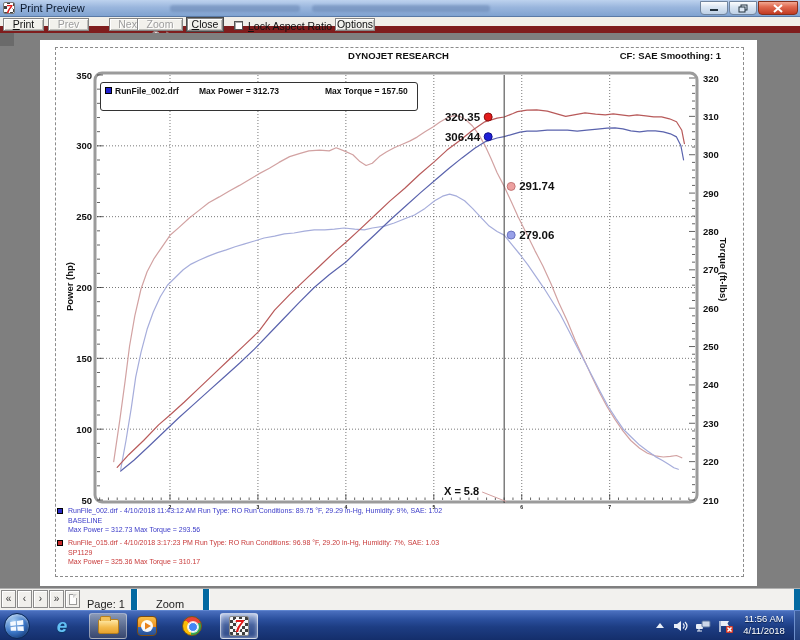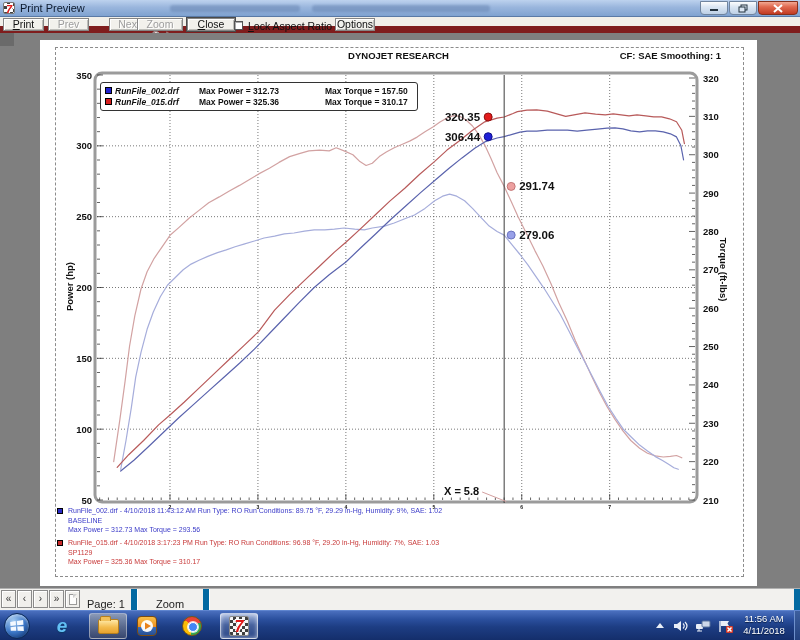--- a/index.html
+++ b/index.html
@@ -47,21 +47,21 @@
     font-size:9.5px;font-weight:bold;color:#111;transform:rotate(-90deg);}
   .axis-label-right{position:absolute;left:623px;top:224px;width:120px;text-align:center;
     font-size:9.5px;font-weight:bold;color:#111;transform:rotate(90deg);}
   svg.plot{position:absolute;left:0;top:0;}
   svg text{font-family:"Liberation Sans",sans-serif;font-weight:bold;fill:#111;}
 
   .legend{position:absolute;left:60px;top:42px;width:318px;height:29px;background:#fff;border:1px solid #333;
     border-radius:3px;padding:2px 4px;font-size:8.5px;font-weight:bold;color:#111;}
   .lrow{display:flex;align-items:center;height:11px;}
   .lsq{width:7px;height:7px;border:1px solid #000;margin-right:3px;flex:0 0 auto;}
-  .lfile{width:84px;font-style:italic;} .lpow{width:126px;} .ltq{flex:1;}
+  .lfile{width:84px;} .lpow{width:126px;} .ltq{flex:1;}
 
   .ann{position:absolute;left:17px;font-size:7px;line-height:9.5px;}
   .ann .asq{position:absolute;left:0;top:2px;width:6px;height:6px;border:1px solid #000;}
   .ann div{margin-left:11px;white-space:nowrap;}
   .ann.blue{color:#3a3ac8;} .ann.red{color:#c83a3a;}
 
   
   .statusbar{position:absolute;left:0;top:588px;width:800px;height:22px;background:#f2f1ee;border-top:1px solid #b0b0b0;}
   .sbtn{position:absolute;top:1px;width:15px;height:18px;font-size:10px;line-height:16px;text-align:center;color:#333;
     background:#f0efec;border:1px solid #8a8a8a;box-shadow:inset 1px 1px 0 #fff;padding:0;}
@@ -130,21 +130,21 @@
           </svg>
         </button>
     </span>
   </div>
 
   <div class="toolbar">
     <button class="tbtn" style="left:3px;width:41px"><u>P</u>rint</button>
     <button class="tbtn" style="left:48px;width:41px" disabled="">Prev</button>
     <button class="tbtn" style="left:109px;width:40px" disabled="">Next</button>
     <button class="tbtn" style="left:137px;width:46px" disabled="">Zoom <u>O</u>ut</button>
-    <button class="tbtn default" style="left:187px;width:48px"><u>C</u>lose</button>
+    <button class="tbtn default" style="left:187px;width:36px"><u>C</u>lose</button>
     <span class="cb"></span>
     <span class="cblabel"><u>L</u>ock Aspect Ratio</span>
     <button class="tbtn" style="left:335px;width:40px">Options</button>
   </div>
 
   <div class="preview">
     <div class="corner"></div>
     <div class="page">
       <div class="margin-dash"></div>
       <div class="hdr1">DYNOJET RESEARCH</div>
@@ -368,26 +368,20 @@
           <text x="479.1676470588235" y="199.06072727272726" text-anchor="start" font-size="11.5">279.06</text>
         </svg>
 
       <div class="legend">
         <div class="lrow">
           <span class="lsq" style="background: rgb(33, 33, 207);"></span>
           <span class="lfile">RunFile_002.drf</span>
           <span class="lpow">Max Power = 312.73</span>
           <span class="ltq">Max Torque = 157.50</span>
         </div>
-        <div class="lrow">
-          <span class="lsq" style="background: rgb(214, 31, 31);"></span>
-          <span class="lfile">RunFile_015.drf</span>
-          <span class="lpow">Max Power = 325.36</span>
-          <span class="ltq">Max Torque = 310.17</span>
-        </div>
       </div>
 
       <div class="ann blue" style="top:466px">
         <span class="asq" style="background: rgb(42, 42, 200);"></span>
         <div>RunFile_002.drf - 4/10/2018 11:43:12 AM  Run Type: RO  Run Conditions: 89.75 °F, 29.29 in-Hg,  Humidity:  9%, SAE: 1.02</div>
         <div>BASELINE</div>
         <div>Max Power = 312.73  Max Torque = 293.56</div>
       </div>
       <div class="ann red" style="top:498px">
         <span class="asq" style="background: rgb(200, 42, 42);"></span>

